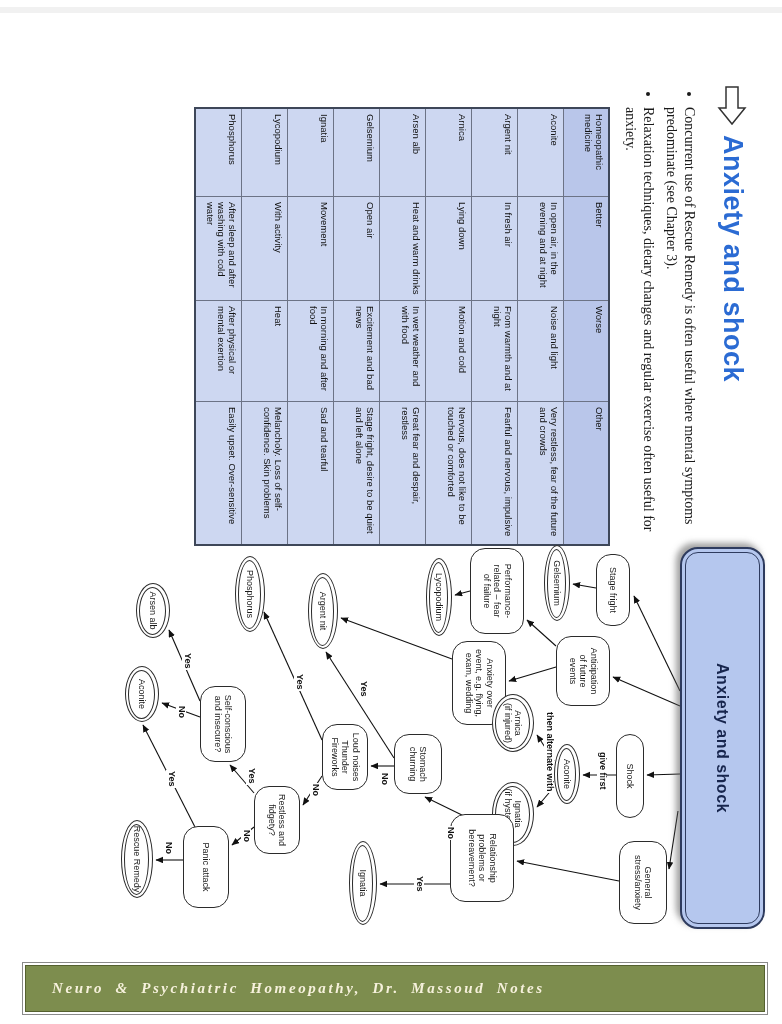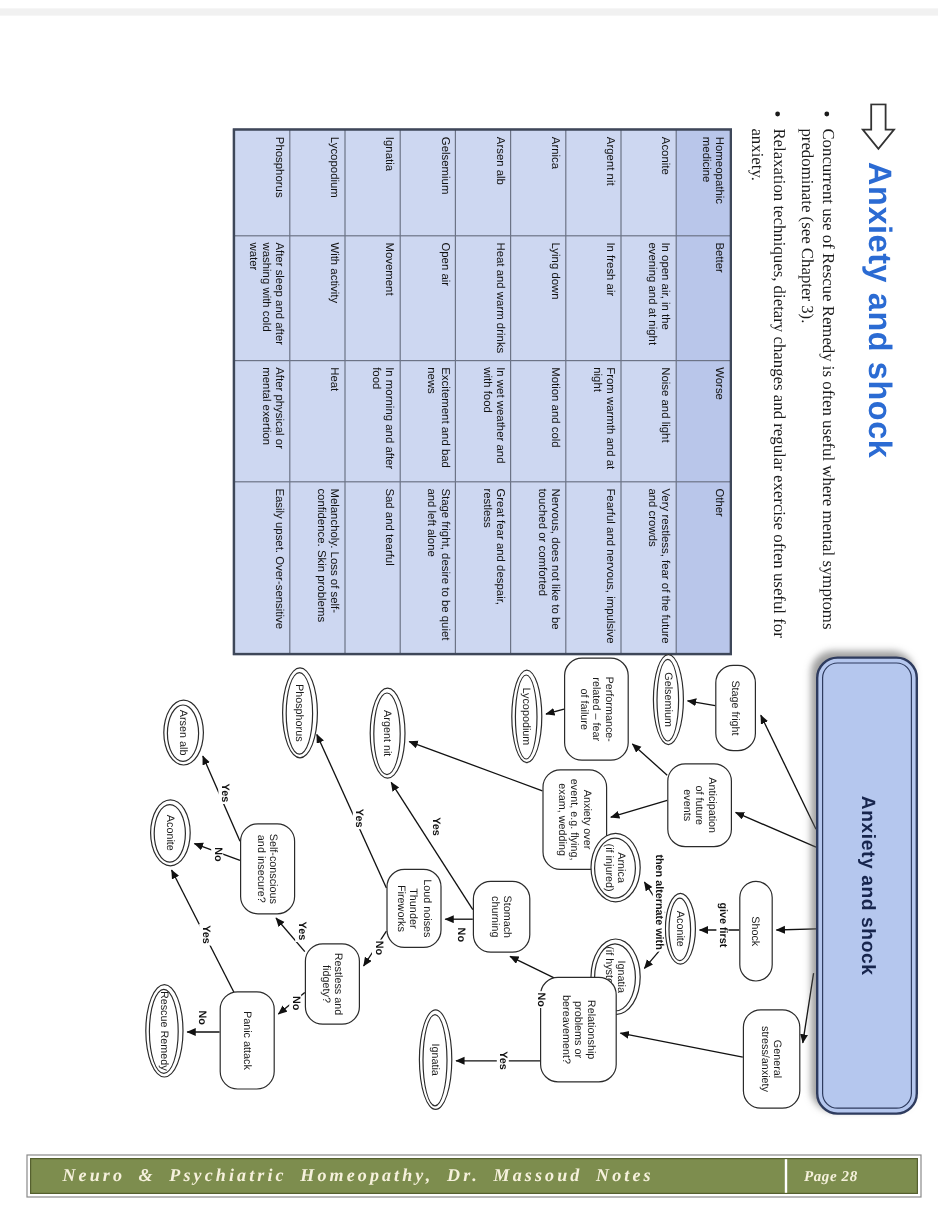--- a/index.html
+++ b/index.html
@@ -60,21 +60,21 @@
     box-shadow:-4px 4px 6px rgba(95,95,95,.6);
   }
   .root-box::before { content:""; position:absolute; inset:3px;
     border:1.3px solid #2e3b5e; border-radius:13px; }
   .root-label { font-size:16px; font-weight:bold; color:#17254d; letter-spacing:.5px; }
   .fc-label { position:absolute; z-index:3; font-size:9px; font-weight:bold;
     color:#111; background:#ffffff; padding:0 1px; line-height:1.1; }
 
   
   .footer {
-    position:absolute; left:22px; top:962px; width:746px; height:36px;
+    position:absolute; left:22px; top:962px; width:746px; height:53px;
     background:#ffffff; border:1px solid #8a8a8a; padding:2px; box-sizing:border-box;
   }
   .footer-inner { height:100%; background:#7d8d4e; border:1px solid #55602f;
     box-sizing:border-box; display:flex; align-items:center; }
   .footer-text {
     flex:0 0 602px; padding-left:26px;
     font-family:"Liberation Serif", serif; font-style:italic; font-weight:bold;
     font-size:15px; color:#f6f1dc; letter-spacing:2.6px; word-spacing:5px; white-space:nowrap;
   }
   .footer-page {
@@ -245,15 +245,14 @@
   <span class="fc-label" style="left:568px; top:578px;">Yes</span>
   <span class="fc-label" style="left:621px; top:584px;">No</span>
   <span class="fc-label" style="left:686px; top:594px;">Yes</span>
   <span class="fc-label" style="left:757px; top:597px;">No</span>
 
 </div>
 
 <div class="footer">
   <div class="footer-inner">
     <div class="footer-text">Neuro &amp; Psychiatric Homeopathy, Dr. Massoud Notes</div>
-    <div class="footer-page">Page 28</div>
   </div>
 </div>
 
 </body></html>

